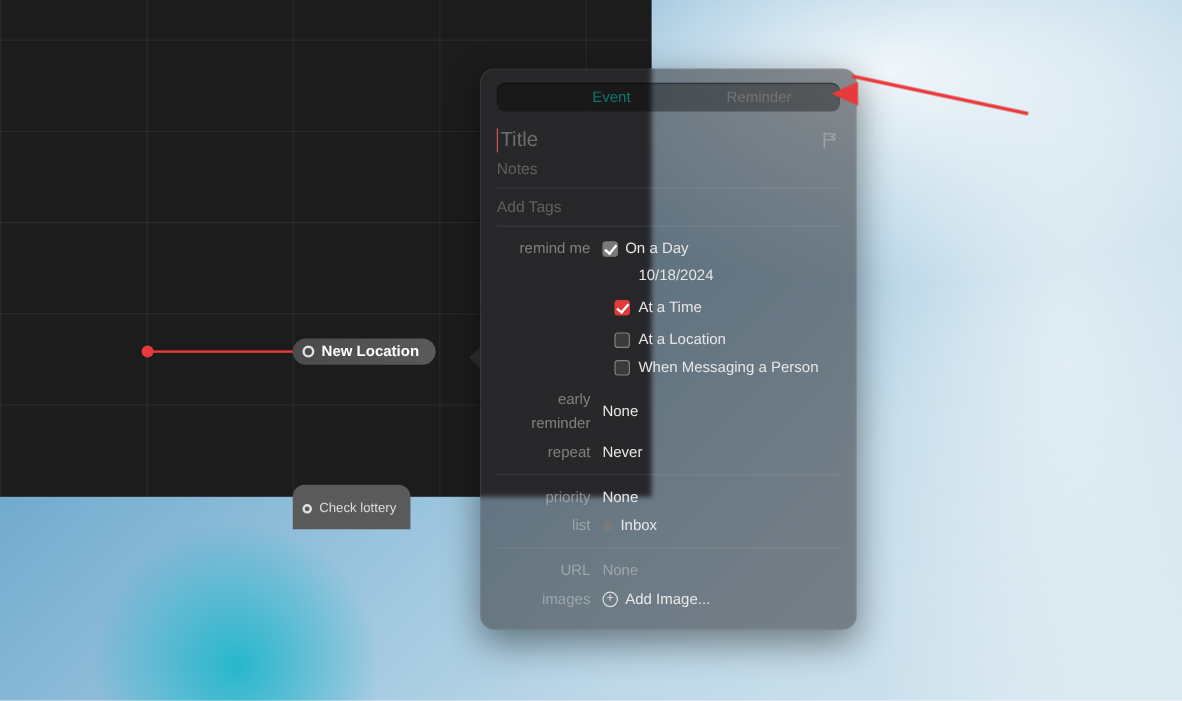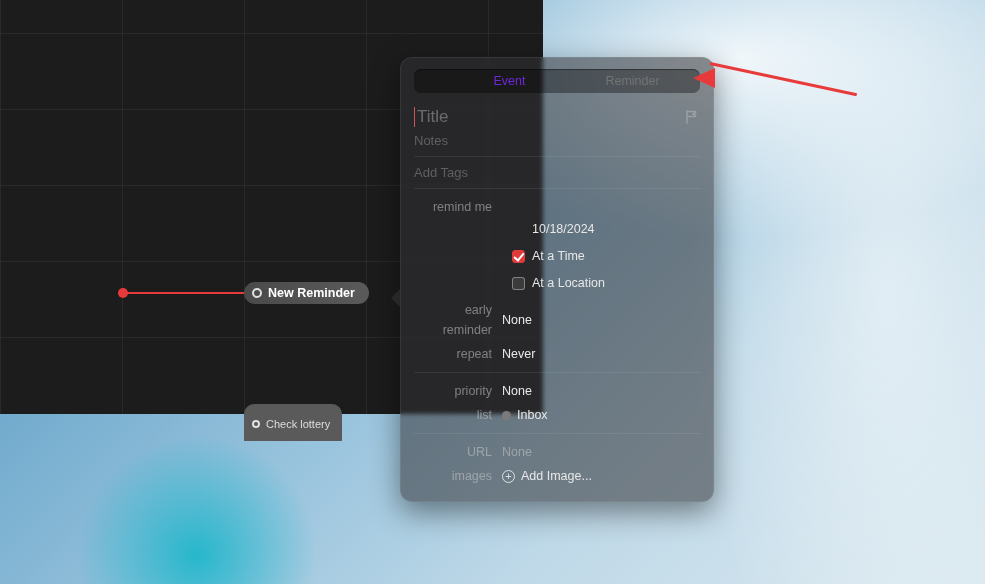--- a/index.html
+++ b/index.html
@@ -81,21 +81,21 @@
 
   
   .segment {
     margin: 0 14px 10px 14px; height: 24px;
     background: rgba(0,0,0,0.35); border-radius: 7px;
     display: flex; overflow: hidden;
     box-shadow: inset 0 1px 1px rgba(0,0,0,0.4);
   }
   .segment .seg {
     flex:1; display:flex; align-items:center; justify-content:center;
-    font-size:12.5px; color:#6d28d9; cursor:pointer;
+    font-size:12.5px; color:#0f766e; cursor:pointer;
     border-radius:6px;
     margin-left:40px;
   }
   .segment .seg.active {
     background: rgba(180,180,185,0.55);
     color:#737373; font-weight:400;
     margin:12px; 
   }
 
   
@@ -193,21 +193,21 @@
       <div class="hline" style="top:261px"></div>
       <div class="hline" style="top:337px"></div>
     </div>
   </div>
 
   <div class="redline"></div>
   <div class="reddot"></div>
 
   <div class="reminder-pill">
     <span class="reminder-dot"></span>
-    <span>New Reminder</span>
+    <span>New Location</span>
   </div>
 
   <div class="partial-pill">
     <span class="reminder-dot"></span>
     <span>Check lottery</span>
   </div>
 
   <div class="popover">
 
     <div class="segment">
@@ -225,36 +225,44 @@
     <input class="notes-input" type="text" placeholder="Notes" style="">
 
     <div class="divider"></div>
 
     <input class="tags-input" type="text" placeholder="Add Tags" style="">
 
     <div class="divider"></div>
 
     <div class="kv-row">
       <div class="kv-label">remind me</div>
+      <div class="kv-value">
+        <span class="checkbox checked neutral"></span>
+        <span>On a Day</span>
+      </div>
     </div>
     <div class="sub-row">
       <span style="width:13px"></span>
       <span>10/18/2024</span>
     </div>
 
     <div class="sub-row" style="margin-top:6px">
       <span class="checkbox checked red"></span>
       <span>At a Time</span>
     </div>
 
     <div class="sub-row" style="margin-top:6px">
       <span class="checkbox"></span>
       <span>At a Location</span>
     </div>
 
+    <div class="sub-row" style="margin-top:2px">
+      <span class="checkbox"></span>
+      <span>When Messaging a Person</span>
+    </div>
 
     <div class="kv-row" style="margin-top:4px">
       <div class="kv-label">early reminder</div>
       <div class="kv-value">None</div>
     </div>
     <div class="kv-row">
       <div class="kv-label">repeat</div>
       <div class="kv-value">Never</div>
     </div>
 

